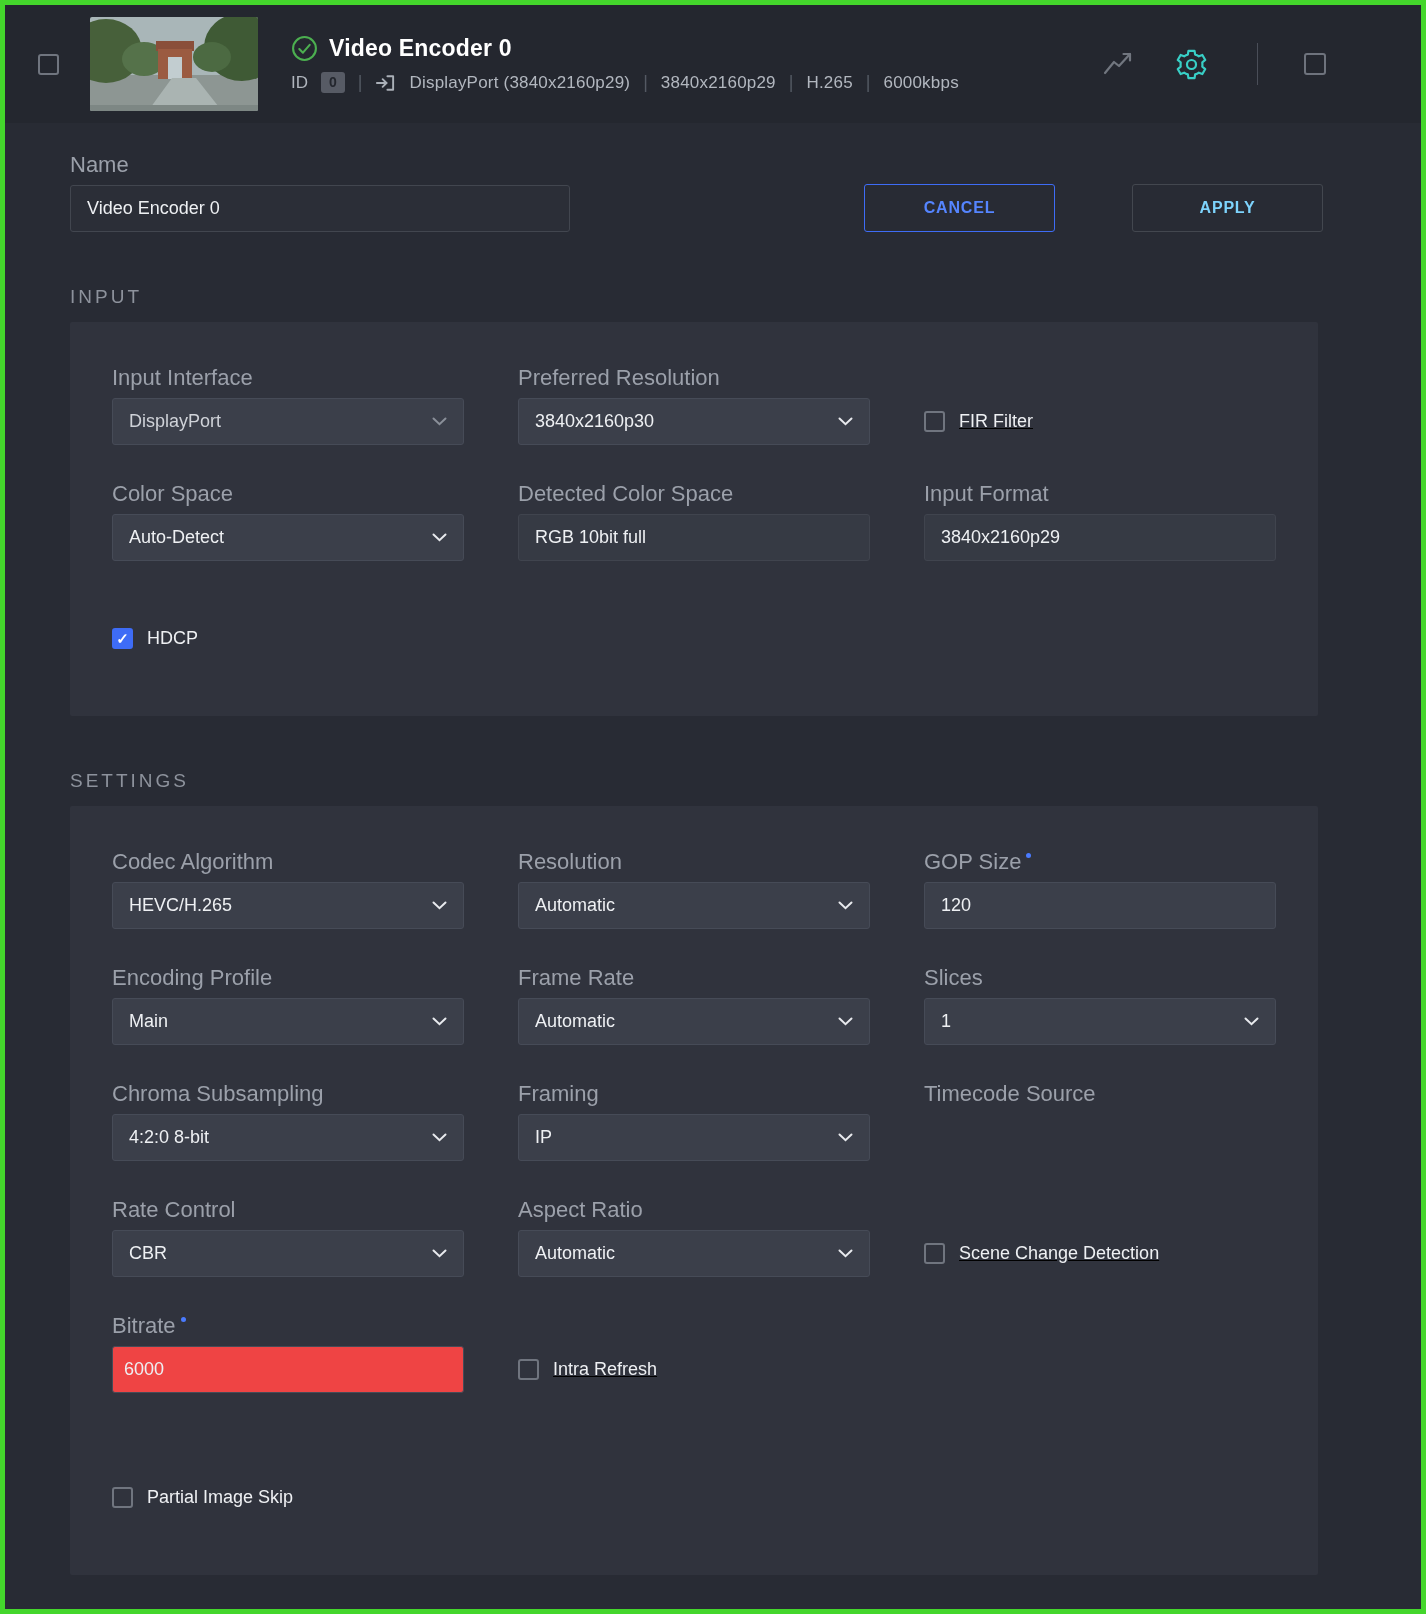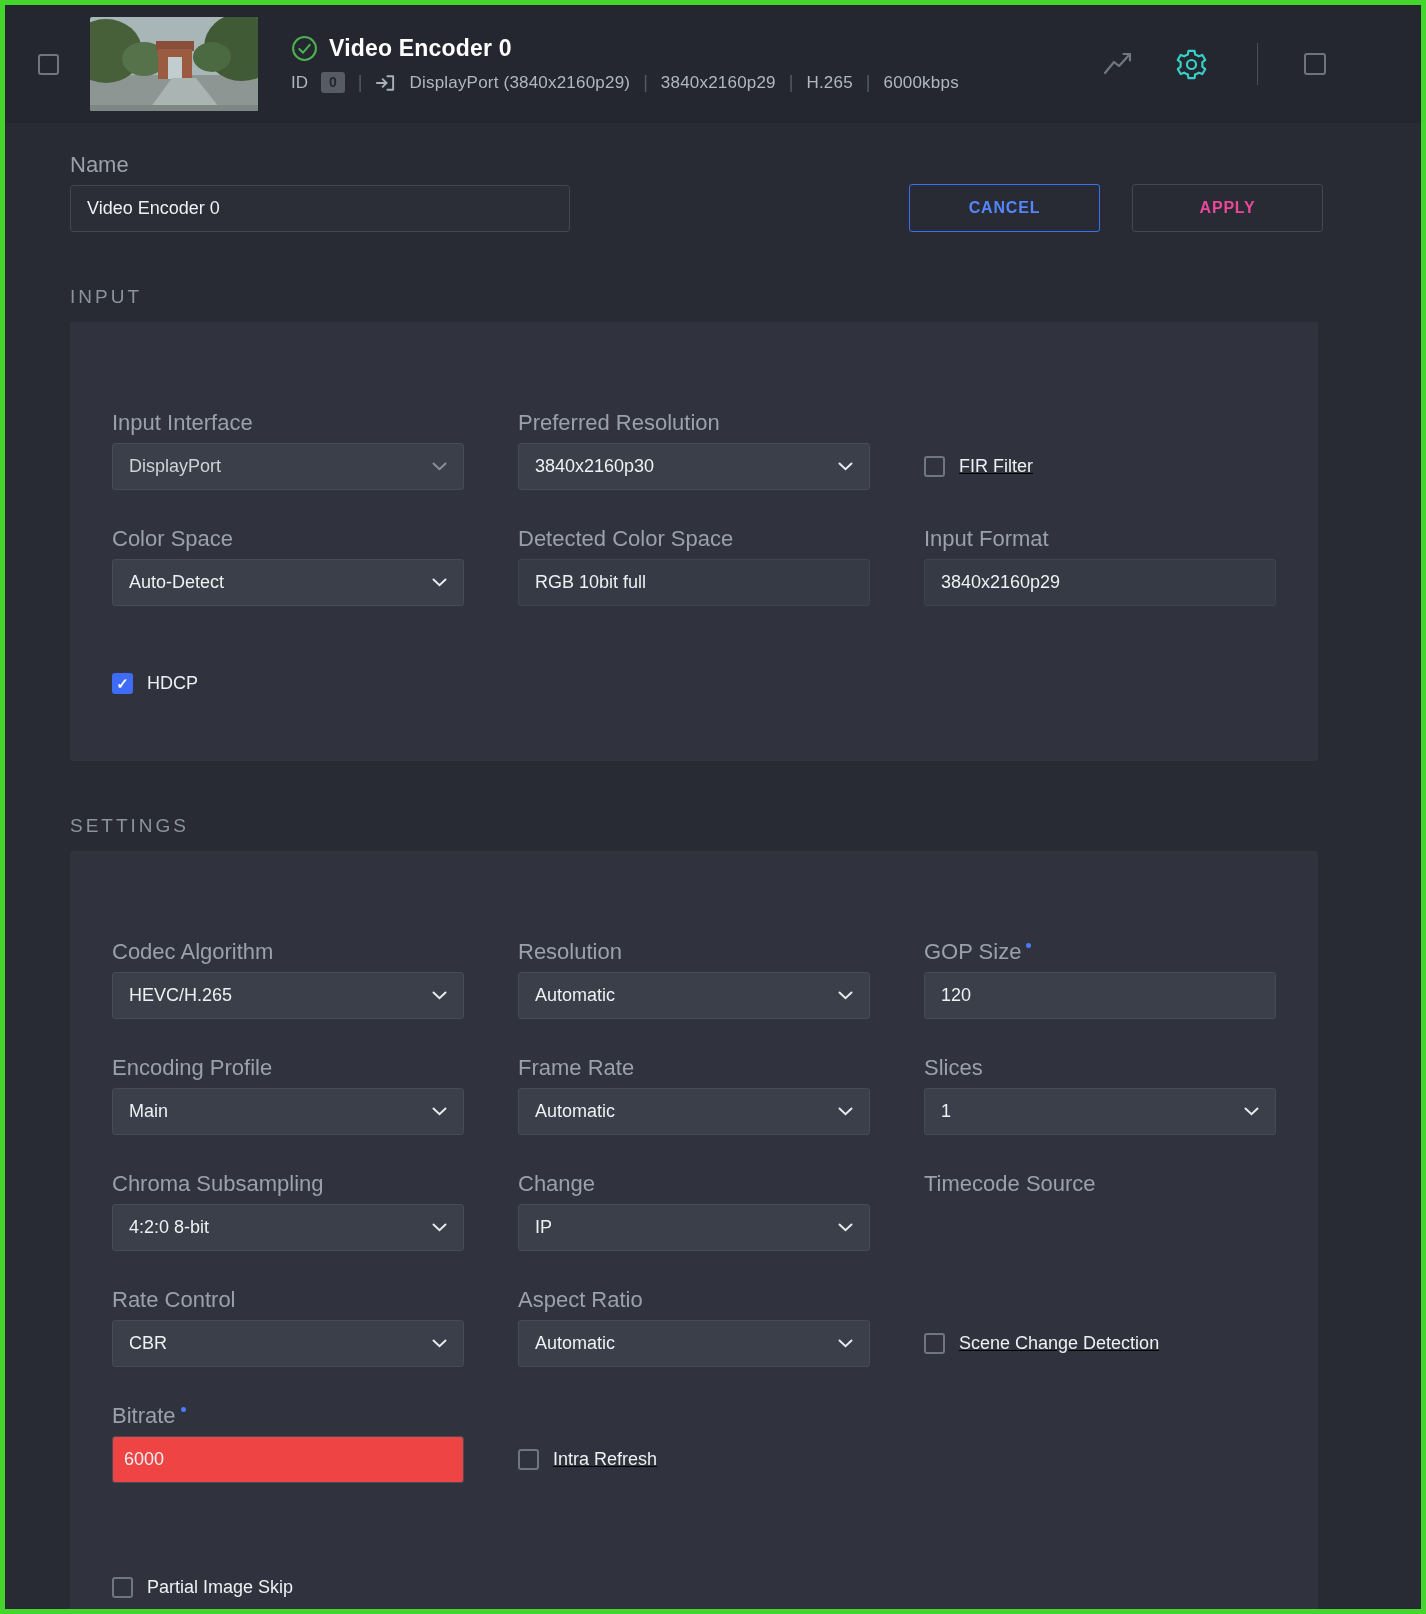--- a/index.html
+++ b/index.html
@@ -66,33 +66,33 @@
     font-family:"Liberation Sans", sans-serif; outline:none;
   }
   .name-input{ width:500px; }
   .btns{ margin-left:auto; display:flex; gap:32px; }
   .btn{
     width:191px; height:48px; border-radius:3px; background:transparent;
     font-family:"Liberation Sans", sans-serif;
     font-size:16px; font-weight:bold; letter-spacing:.8px; cursor:pointer;
   }
   .btn.cancel{ border:1px solid #3e6cf6; color:#5585ff; }
-  .btn.apply{ border:1px solid #43474f; color:#ec4899; cursor:default; }
+  .btn.apply{ border:1px solid #43474f; color:#7dd3fc; cursor:default;margin-left:45px; }
 
   .section-title{
     margin:54px 0 14px; color:#8d929c; font-size:19px; letter-spacing:3px;
   }
 
   .panel{
     width:1248px; background:#30333d; border-radius:2px;
     padding:44px 42px 54px;
   }
   .grid{
     display:grid; grid-template-columns:352px 352px 352px;
-    column-gap:54px; row-gap:37px;margin-top:45px;
+    column-gap:54px; row-gap:37px;
   }
   .cell{}
   .ctl{
     height:47px; border-radius:3px; display:flex; align-items:center;
     padding:0 16px; font-size:18px; color:#eef0f3;
     background:#3b3f4a; border:1px solid #464b57;
   }
   .sel{ cursor:pointer; }
   .sel .chev{ margin-left:auto; color:#e8eaee; display:flex; }
   .sel.disabled{ color:#cfd2d8; cursor:default; }
@@ -329,21 +329,21 @@
           <div class="ctl sel">
             <span>4:2:0 8-bit</span>
             <span class="chev">
               <svg width="15" height="9" viewBox="0 0 15 9" fill="none" stroke="currentColor" stroke-width="2" stroke-linecap="round">
                   <path d="M1.5 1.5 L7.5 7.2 L13.5 1.5"></path>
                 </svg>
             </span>
           </div>
         </div>
         <div class="cell">
-          <div class="label">Change</div>
+          <div class="label">Framing</div>
           <div class="ctl sel">
             <span>IP</span>
             <span class="chev">
               <svg width="15" height="9" viewBox="0 0 15 9" fill="none" stroke="currentColor" stroke-width="2" stroke-linecap="round">
                   <path d="M1.5 1.5 L7.5 7.2 L13.5 1.5"></path>
                 </svg>
             </span>
           </div>
         </div>
         <div class="cell">

